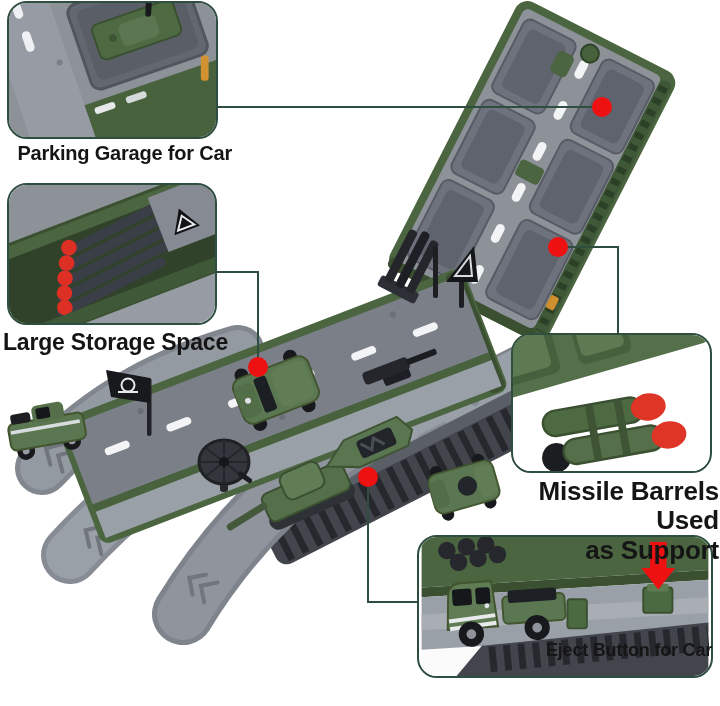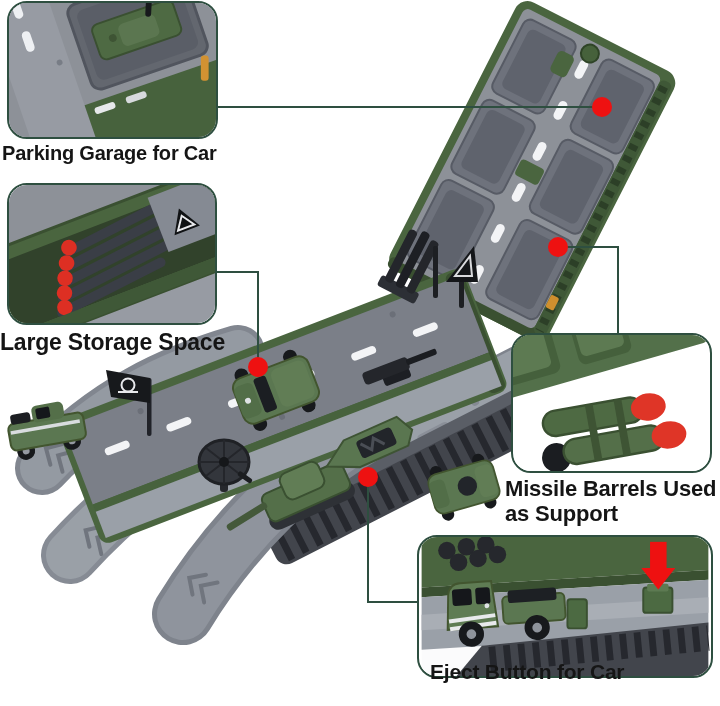--- a/index.html
+++ b/index.html
@@ -20,27 +20,27 @@
   #overlay{position:absolute;left:0;top:0;z-index:2;}
   .callout{
     position:absolute;z-index:3;box-sizing:border-box;
     border:2px solid var(--callout-border);
     border-radius:20px;overflow:hidden;background:#fff;
   }
   .callout svg{display:block;width:100%;height:100%;}
   .label{
     position:absolute;z-index:4;
     font-weight:700;color:var(--label-text);
-    text-align:left;line-height:1.13;white-space:pre-line;
+    text-align:right;line-height:1.13;white-space:pre-line;
     letter-spacing:-0.2px;
   }
   #label-parking{left:2px;top:142px;width:230px;font-size:20px;}
   #label-storage{left:0px;top:329px;width:228px;font-size:23px;}
-  #label-missile{left:505px;top:477px;width:214px;font-size:22px;}
-  #label-eject{left:430px;top:660px;width:282px;font-size:21px;}
+  #label-missile{left:505px;top:477px;width:214px;font-size:26px;}
+  #label-eject{left:430px;top:640px;width:282px;font-size:18px;}
   #callout-parking{left:7px;top:1px;width:211px;height:138px;}
   #callout-storage{left:7px;top:183px;width:210px;height:142px;}
   #callout-missile{left:511px;top:333px;width:201px;height:140px;}
   #callout-eject{left:417px;top:535px;width:296px;height:143px;}
 </style>
 </head>
 <body>
 
 <svg id="scene" width="720" height="706" viewBox="0 0 720 706">
 

